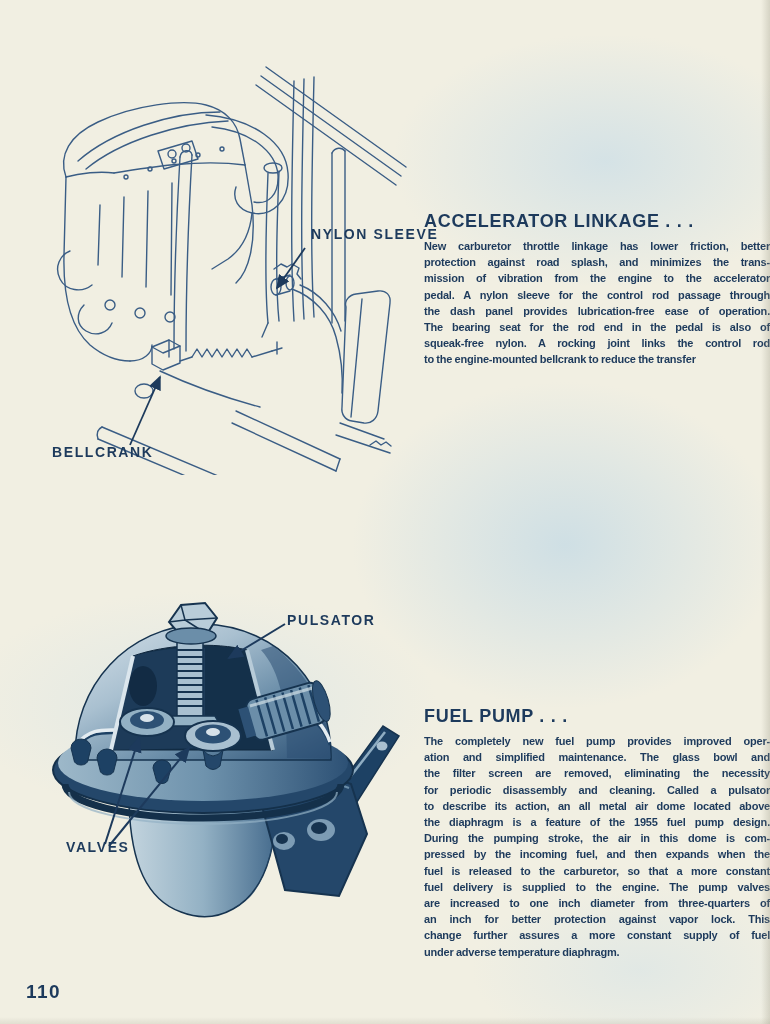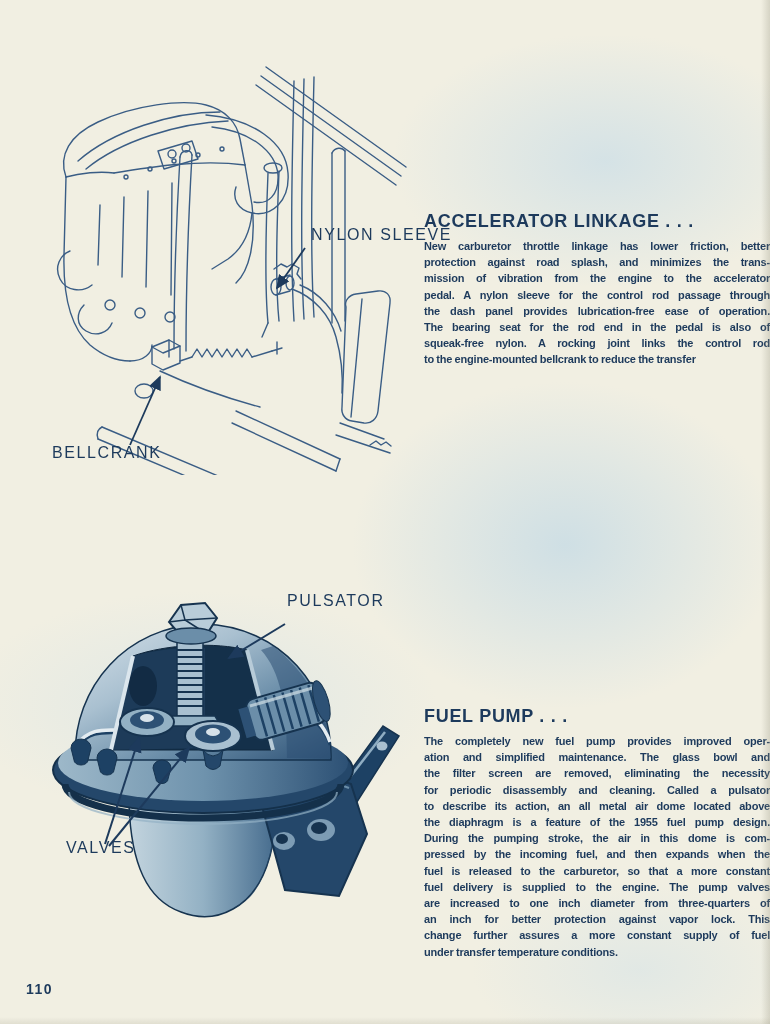--- a/index.html
+++ b/index.html
@@ -18,36 +18,36 @@
   .g4{left:470px;top:880px;width:340px;height:180px;
       background:radial-gradient(ellipse at 50% 50%, rgba(206,224,232,.45), rgba(206,224,232,0) 70%)}
   .edge-right{position:absolute;right:0;top:0;bottom:0;width:9px;
       background:linear-gradient(to left, rgba(150,148,128,.30), rgba(150,148,128,0))}
   .edge-bottom{position:absolute;left:0;right:0;bottom:0;height:7px;
       background:linear-gradient(to top, rgba(150,148,128,.18), rgba(150,148,128,0))}
 
   .art-top{position:absolute;left:40px;top:55px}
   .art-pump{position:absolute;left:35px;top:598px}
 
-  .label{position:absolute;color:#1d3a5c;font-weight:normal;font-size:16px;
+  .label{position:absolute;color:#1d3a5c;font-weight:bold;font-size:14px;
          letter-spacing:1.6px;white-space:nowrap}
   .lbl-nylon{left:311px;top:226px}
   .lbl-bell{left:52px;top:444px}
-  .lbl-pulsator{left:287px;top:592px}
+  .lbl-pulsator{left:287px;top:612px}
   .lbl-valves{left:66px;top:839px}
 
   .txt{position:absolute;width:346px;color:#1d3a5c}
   .txt h2{margin:0 0 6px 0;font-size:18px;font-weight:bold;letter-spacing:.7px;white-space:nowrap}
   .txt-acc{left:424px;top:211px}
   .txt-pump{left:424px;top:706px}
   .bl{font-size:11px;font-weight:bold;line-height:16.2px;letter-spacing:-.2px;word-spacing:-.5px;
       text-align:justify;text-align-last:justify;white-space:nowrap}
   .bl:last-child{text-align-last:left}
 
-  .pageno{position:absolute;left:26px;top:981px;font-size:14px;font-weight:bold;
+  .pageno{position:absolute;left:26px;top:981px;font-size:19px;font-weight:bold;
           color:#1d3a5c;letter-spacing:1.5px}
 </style>
 </head>
 <body>
 
 <div>
 
   <div class="ghost g1"></div>
   <div class="ghost g2"></div>
   <div class="ghost g3"></div>
@@ -274,21 +274,21 @@
         <div class="bl">for periodic disassembly and cleaning. Called a pulsator</div>
         <div class="bl">to describe its action, an all metal air dome located above</div>
         <div class="bl">the diaphragm is a feature of the 1955 fuel pump design.</div>
         <div class="bl">During the pumping stroke, the air in this dome is com-</div>
         <div class="bl">pressed by the incoming fuel, and then expands when the</div>
         <div class="bl">fuel is released to the carburetor, so that a more constant</div>
         <div class="bl">fuel delivery is supplied to the engine. The pump valves</div>
         <div class="bl">are increased to one inch diameter from three-quarters of</div>
         <div class="bl">an inch for better protection against vapor lock. This</div>
         <div class="bl">change further assures a more constant supply of fuel</div>
-        <div class="bl">under transfer temperature conditions.</div>
+        <div class="bl">under adverse temperature diaphragm.</div>
       </div>
   </section>
 
   <div class="pageno">110</div>
 
   <div class="edge-right"></div>
   <div class="edge-bottom"></div>
 </div>
 
 </body></html>

